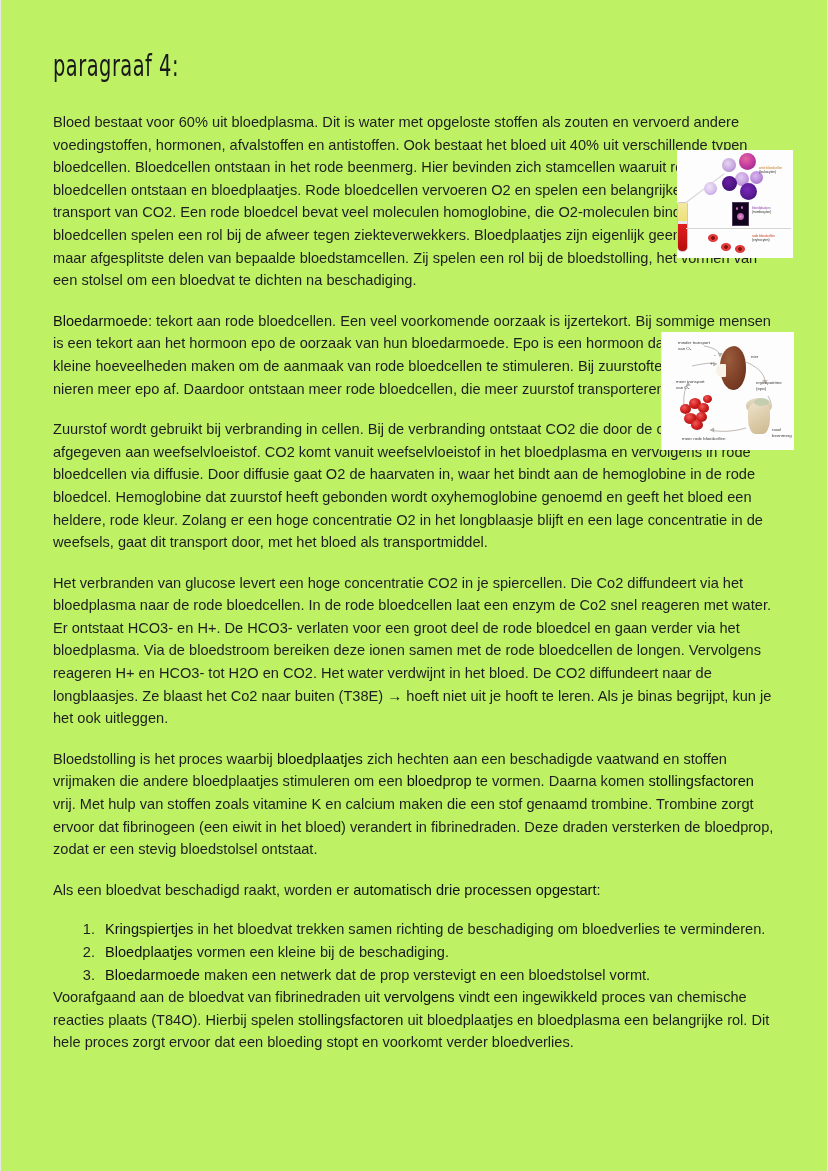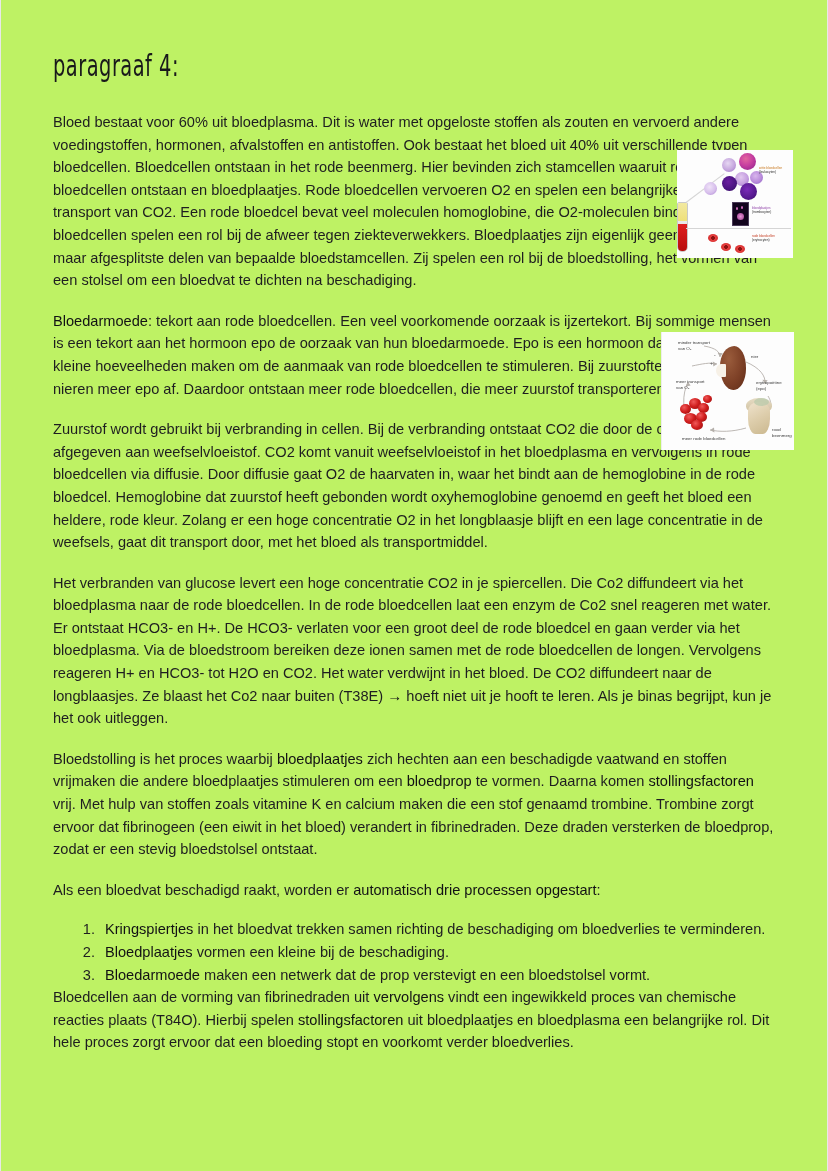--- a/index.html
+++ b/index.html
@@ -226,21 +226,21 @@
     <p class="para"><span>Bloedstolling is het proces waarbij </span><b>bloedplaatjes</b><span> zich hechten aan een beschadigde vaatwand en stoffen vrijmaken die andere bloedplaatjes stimuleren om een </span><b>bloedprop</b><span> te vormen. Daarna komen </span><b>stollingsfactoren</b><span> vrij. Met hulp van stoffen zoals vitamine K en calcium maken die een stof genaamd trombine. Trombine zorgt ervoor dat fibrinogeen (een eiwit in het bloed) verandert in fibrinedraden. Deze draden versterken de bloedprop, zodat er een stevig bloedstolsel ontstaat.</span></p>
 
     <p class="para tight"><span>Als een bloedvat beschadigd raakt, worden er </span><b>automatisch drie processen opgestart</b><span>:</span></p>
 
     <ol class="proc-list">
         <li><b>Kringspiertjes</b><span> in het bloedvat trekken samen richting de beschadiging om bloedverlies te verminderen.</span></li>
         <li><b>Bloedplaatjes</b><span> vormen een kleine bij de beschadiging.</span></li>
         <li><b>Bloedarmoede</b><span> maken een netwerk dat de prop verstevigt en een bloedstolsel vormt.</span></li>
       </ol>
 
-    <p class="after-list"><span>Bloedcellen aan de vorming van fibrinedraden uit </span><b>vervolgens</b><span> vindt een ingewikkeld proces van chemische reacties plaats (T84O). Hierbij spelen </span><b>stollingsfactoren</b><span> uit bloedplaatjes en bloedplasma een belangrijke rol. Dit hele proces zorgt ervoor dat een bloeding stopt en voorkomt verder bloedverlies.</span></p>
+    <p class="after-list"><span>Voorafgaand aan de bloedvat van fibrinedraden uit </span><b>vervolgens</b><span> vindt een ingewikkeld proces van chemische reacties plaats (T84O). Hierbij spelen </span><b>stollingsfactoren</b><span> uit bloedplaatjes en bloedplasma een belangrijke rol. Dit hele proces zorgt ervoor dat een bloeding stopt en voorkomt verder bloedverlies.</span></p>
 
   </div>
 
   <div class="fig-blood">
     <div class="tube">
       <div class="plasma"></div>
       <div class="buffy"></div>
       <div class="rbc"></div>
     </div>
 

